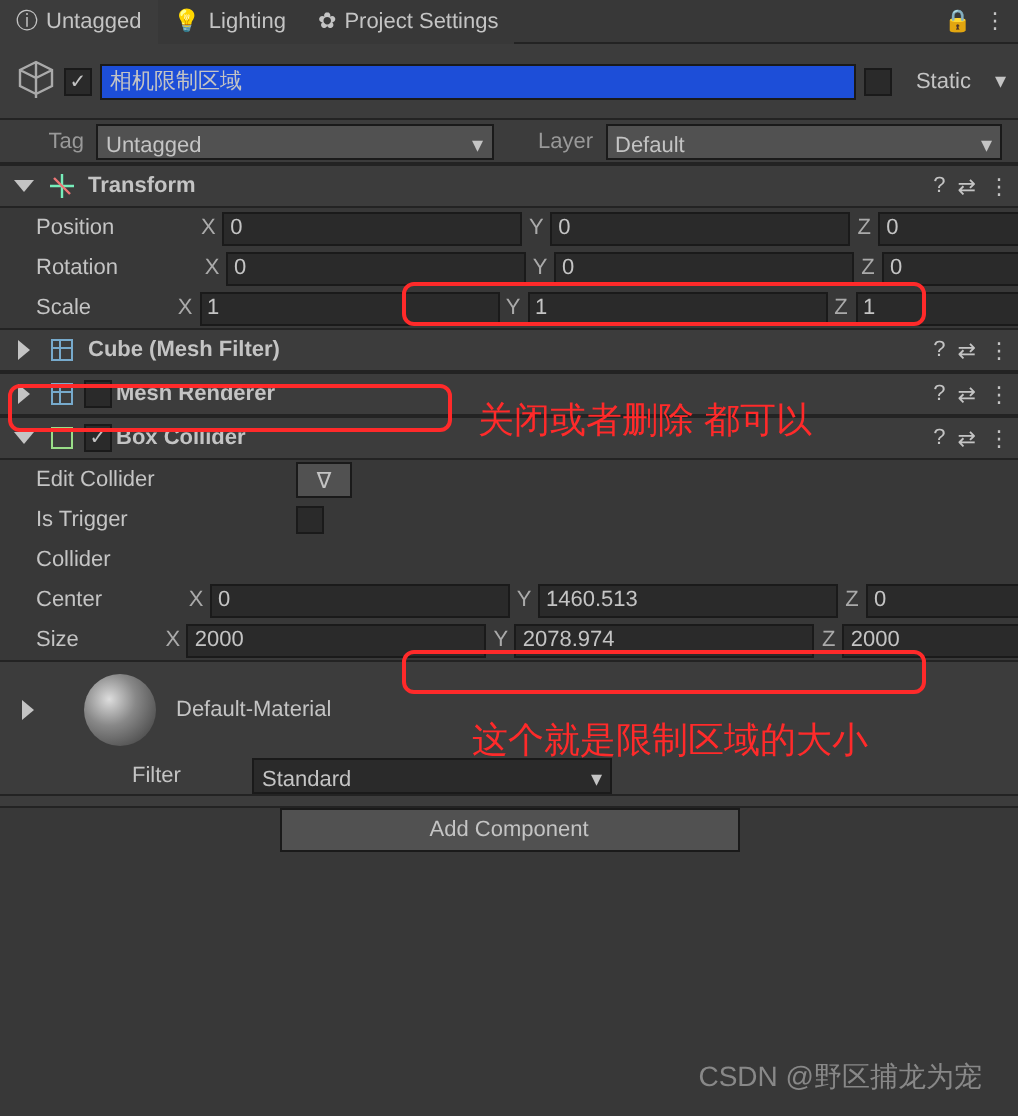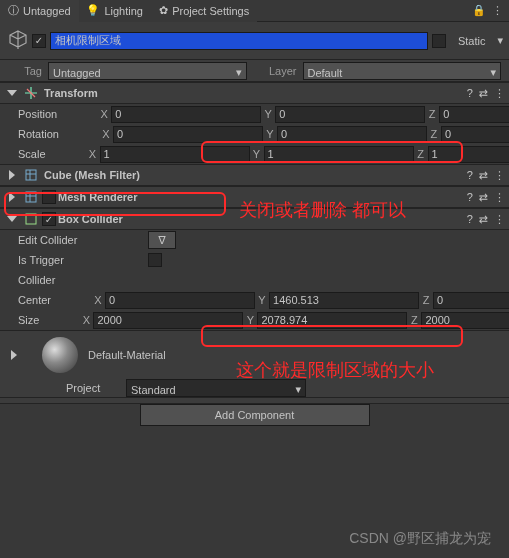--- a/index.html
+++ b/index.html
@@ -249,21 +249,21 @@
       </div>
     </div>
   </div>
 
 <div class="mat-prev">
   <span class="tri" style="transform:rotate(-90deg)"></span>
   <div class="sphere"></div>
   <div class="mat-txt"><span>Default-Material</span></div>
 </div>
 <div class="shader-row">
-  <span style="width:60px">Project</span>
+  <span style="width:60px">Filter</span>
   <div class="dd" style="flex:0 0 180px;background:#2a2a2a">
       <span>Standard</span>
       <span>▾</span>
     </div>
 </div>
 <div style="height:6px;background:#3c3c3c;border-bottom:1px solid #232323"></div>
 
 <div class="add-comp">
     <button>Add Component</button>
   </div>

